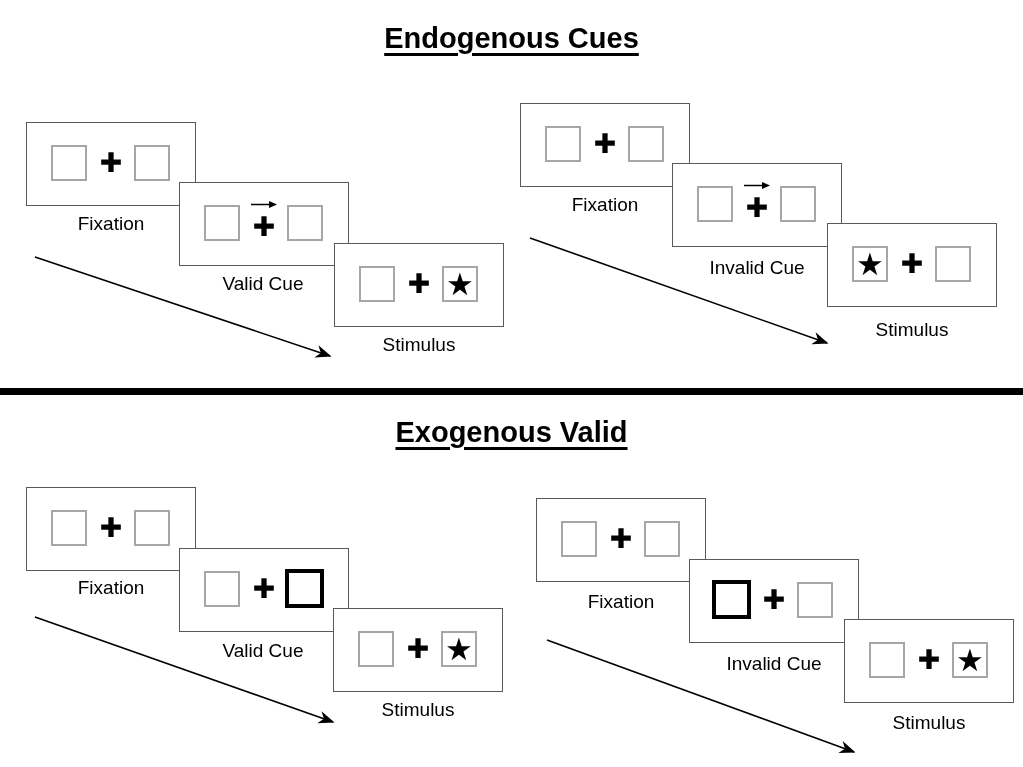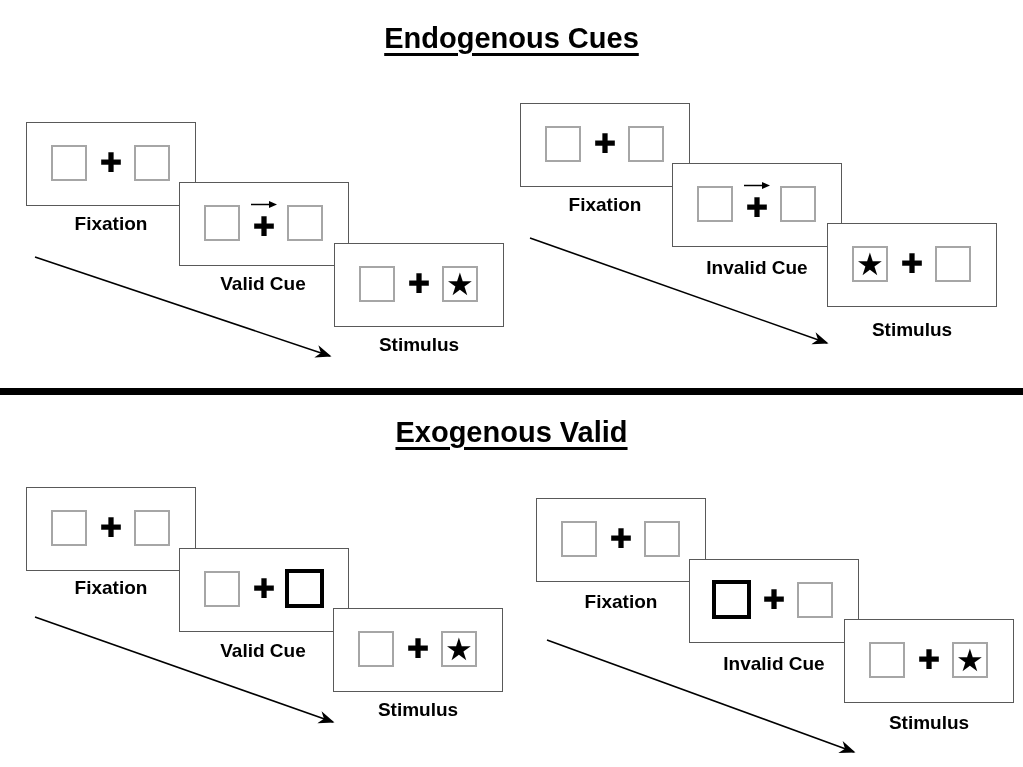--- a/index.html
+++ b/index.html
@@ -84,21 +84,21 @@
     top: 17px;
   }
   .star {
     font-size: 31px;
     line-height: 1;
   }
   .panel-label {
     position: absolute;
     width: 170px;
     text-align: center;
-    font-weight: bold;
+    font-weight: normal;
     font-size: 19px;
     line-height: 1.1;
   }
   .timeline-arrow {
     position: absolute;
     overflow: visible;
   }
 </style>
 </head>
 <body>

